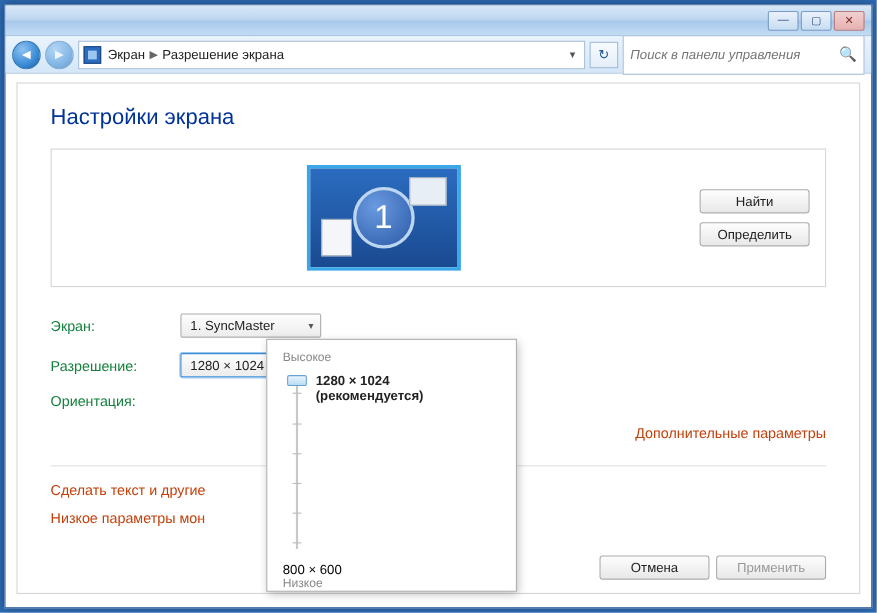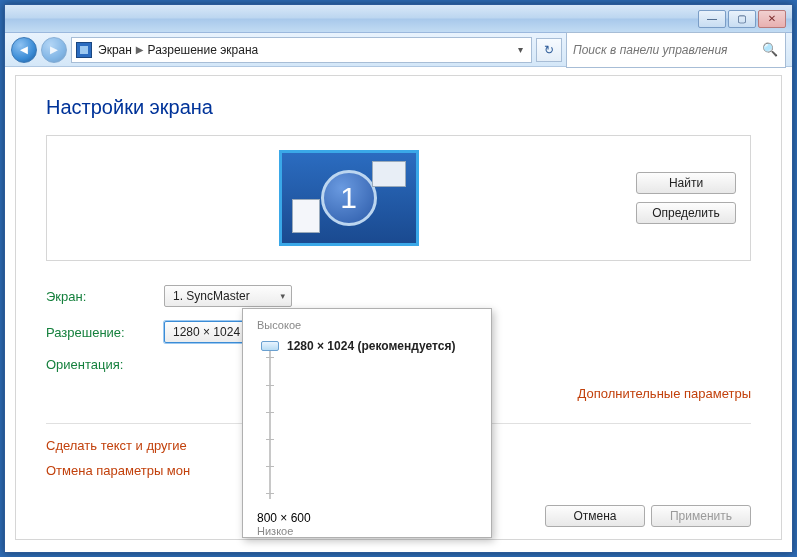--- a/index.html
+++ b/index.html
@@ -42,21 +42,21 @@
 .combo:after { content:"▾"; position:absolute; right:6px; color:#555; font-size:9px; }
 .combo.active { border-color:#3b8cd6; box-shadow:0 0 0 1px #9cc8f0; }
 
 .links { font-size: 13px; }
 .links a { color: #c2410c; text-decoration: none; display:inline-block; margin-bottom: 10px; }
 .adv-link { text-align: right; margin-bottom: 12px; }
 .hr { border: none; border-top: 1px solid #e0e0e0; margin: 8px 0 14px; }
 
 .footer-btns { position:absolute; right:30px; bottom:12px; display:flex; gap:6px; }
 
-.res-popup { position:absolute; left:237px; top:303px; width:250px; background:#fff; border:1px solid #b0b0b0; box-shadow:2px 3px 8px rgba(0,0,0,.25); padding:10px 14px 0; font-size:12px; z-index:10; }
+.res-popup { position:absolute; left:237px; top:303px; width:228px; background:#fff; border:1px solid #b0b0b0; box-shadow:2px 3px 8px rgba(0,0,0,.25); padding:10px 14px 0; font-size:12px; z-index:10; }
 .res-popup .lbl-top, .res-popup .lbl-bot { color:#888; font-size:11px; }
 .slider-wrap { display:flex; align-items:flex-start; gap:10px; margin:6px 0 4px; }
 .slider-track { width:14px; height:170px; position:relative; margin-left:6px; }
 .slider-track .rail { position:absolute; left:6px; top:8px; bottom:8px; width:2px; background:#c8c8c8; }
 .slider-track .tick { position:absolute; left:3px; width:8px; height:1px; background:#bbb; }
 .slider-thumb { position:absolute; left:-2px; top:4px; width:18px; height:10px; background:linear-gradient(#e8f4ff,#b8dcf4); border:1px solid #6aa0d0; border-radius:2px; }
 .slider-vals { flex:1; padding-top:2px; }
 .slider-vals .v-hi { font-weight:bold; color:#222; font-size:12px; }
 </style>
 </head>
@@ -115,21 +115,21 @@
     <div class="fieldrow">
       <label>Ориентация:</label>
     </div>
 
     <div class="adv-link links">
       <a href="#">Дополнительные параметры</a>
     </div>
     <hr class="hr">
     <div class="links">
       <a href="#">Сделать текст и другие</a><br>
-      <a href="#">Отмена параметры мон</a>
+      <a href="#">Низкое параметры мон</a>
     </div>
 
     <div class="footer-btns">
       <button class="wbtn">Отмена</button>
       <button class="wbtn" disabled="">Применить</button>
     </div>
   </div>
 
   <div class="res-popup">
     <div class="lbl-top">Высокое</div>

